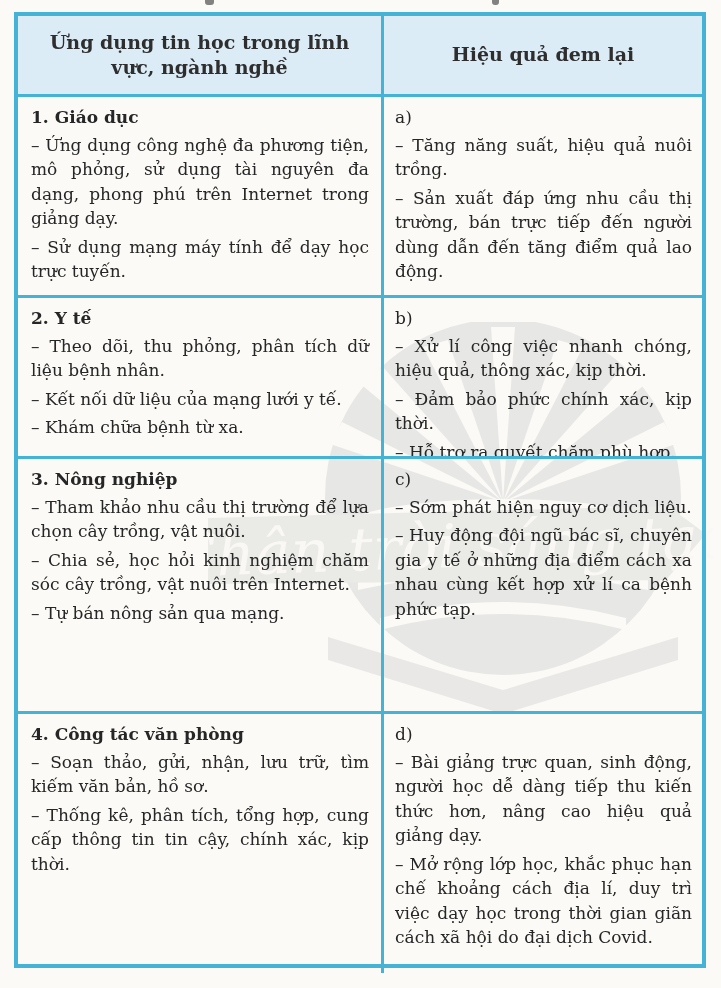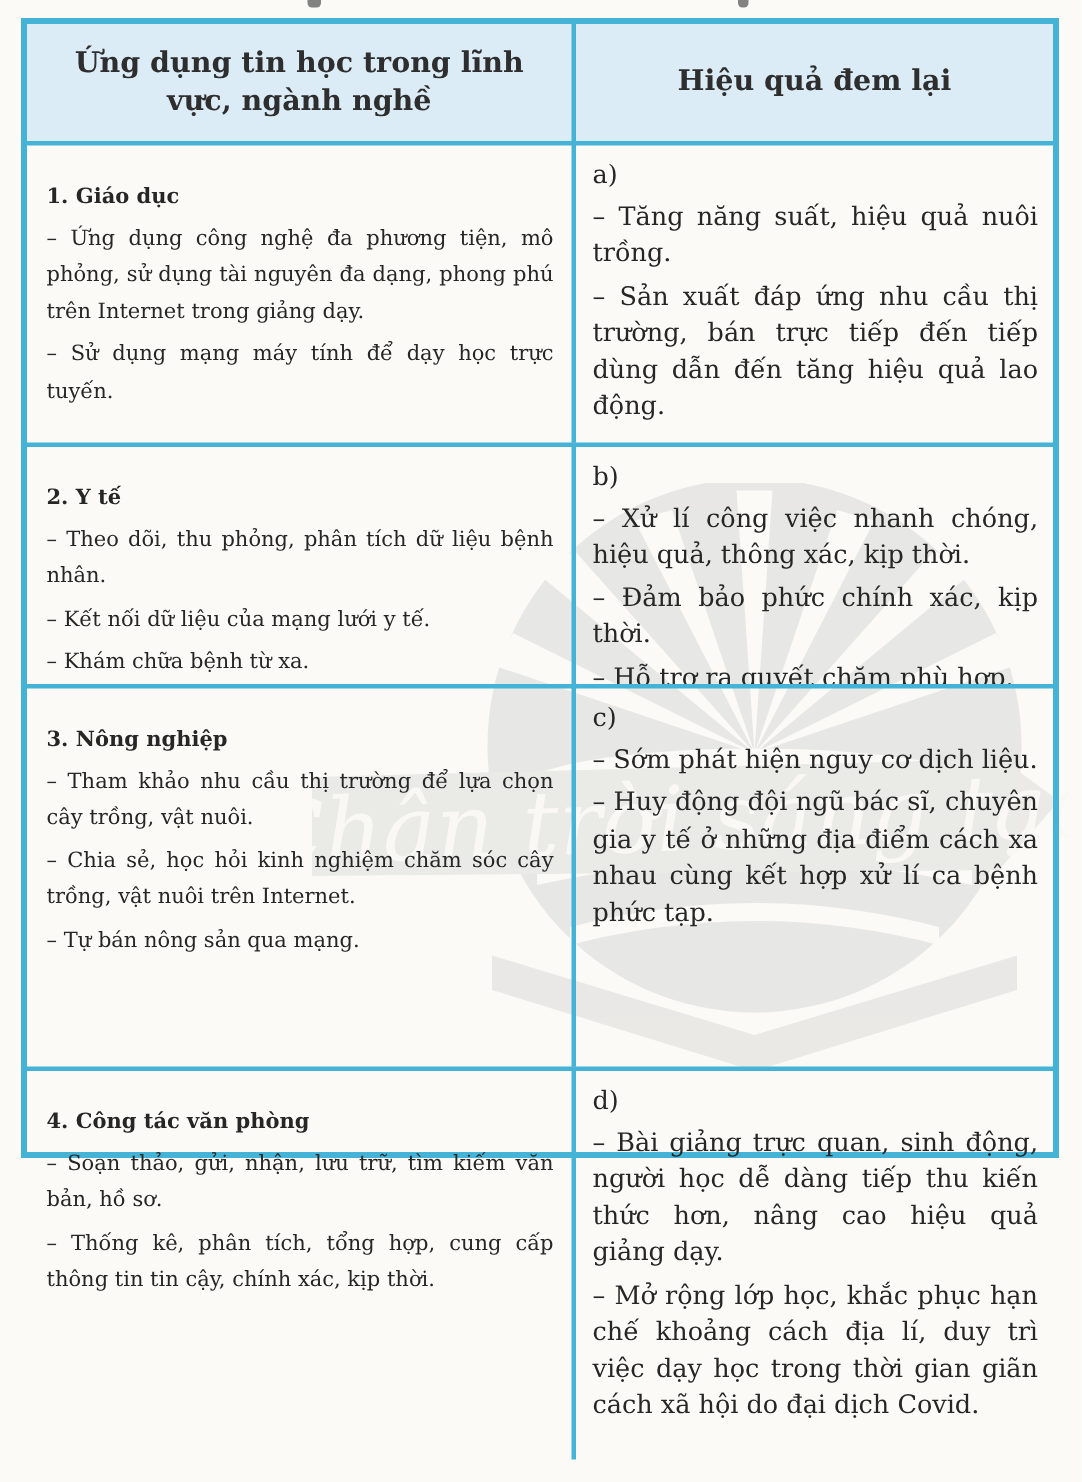--- a/index.html
+++ b/index.html
@@ -11,35 +11,35 @@
   
   .speck{position:absolute;top:0;height:5px;width:9px;background:#5a5a5a;opacity:.75;border-radius:0 0 3px 3px;}
   .speck.s1{left:205px;}
   .speck.s2{left:492px;width:7px;}
 
   
   .watermark{position:absolute;left:208px;top:322px;width:505px;height:420px;z-index:1;pointer-events:none;}
   .wm-text{font-family:"DejaVu Serif","Liberation Serif",serif;font-style:italic;}
 
   .tbl{
-    position:absolute;left:14px;top:12px;width:692px;height:760px;
+    position:absolute;left:14px;top:12px;width:692px;height:956px;
     box-sizing:border-box;border:4px solid #45b3d6;
     display:grid;grid-template-columns:366px 318px;
     grid-template-rows:78px 201px 161px 255px 262px;
     z-index:2;background:transparent;
   }
   .cell{box-sizing:border-box;overflow:hidden;}
   .c1{border-right:3px solid #45b3d6;}
   .rB{border-top:3px solid #45b3d6;}
   .head{
     background:#dcecf6;display:flex;align-items:center;justify-content:center;
     text-align:center;font-weight:bold;font-size:19px;line-height:1.32;
     color:#2e2e2e;padding:4px 12px;
   }
-  .body{padding:21px 12px 6px 13px;font-size:14px;line-height:24.5px;color:#262626;}
+  .body{padding:7px 12px 6px 13px;font-size:17px;line-height:24.5px;color:#262626;}
   .c2.body{font-size:17px;padding:7px 10px 6px 11px;}
   .title{font-weight:bold;margin:1px 0 3px;}
   .label{margin:1px 0 2px;}
   .item{margin:3px 0 4px;text-align:justify;}
   p{padding:0;}
 </style>
 </head>
 <body>
 
 <div class="page">
@@ -78,21 +78,21 @@
     </div>
 
     <div class="cell body c1 rB">
       <p class="title">1. Giáo dục</p>
       <p class="item">– Ứng dụng công nghệ đa phương tiện, mô phỏng, sử dụng tài nguyên đa dạng, phong phú trên Internet trong giảng dạy.</p>
       <p class="item">– Sử dụng mạng máy tính để dạy học trực tuyến.</p>
     </div>
     <div class="cell body c2 rB">
       <p class="label">a)</p>
       <p class="item">– Tăng năng suất, hiệu quả nuôi trồng.</p>
-      <p class="item">– Sản xuất đáp ứng nhu cầu thị trường, bán trực tiếp đến tiếp dùng dẫn đến tăng hiệu quả lao động.</p>
+      <p class="item">– Sản xuất đáp ứng nhu cầu thị trường, bán trực tiếp đến người dùng dẫn đến tăng điểm quả lao động.</p>
     </div>
 
     <div class="cell body c1 rB">
       <p class="title">2. Y tế</p>
       <p class="item">– Theo dõi, thu phỏng, phân tích dữ liệu bệnh nhân.</p>
       <p class="item">– Kết nối dữ liệu của mạng lưới y tế.</p>
       <p class="item">– Khám chữa bệnh từ xa.</p>
     </div>
     <div class="cell body c2 rB">
       <p class="label">b)</p>

